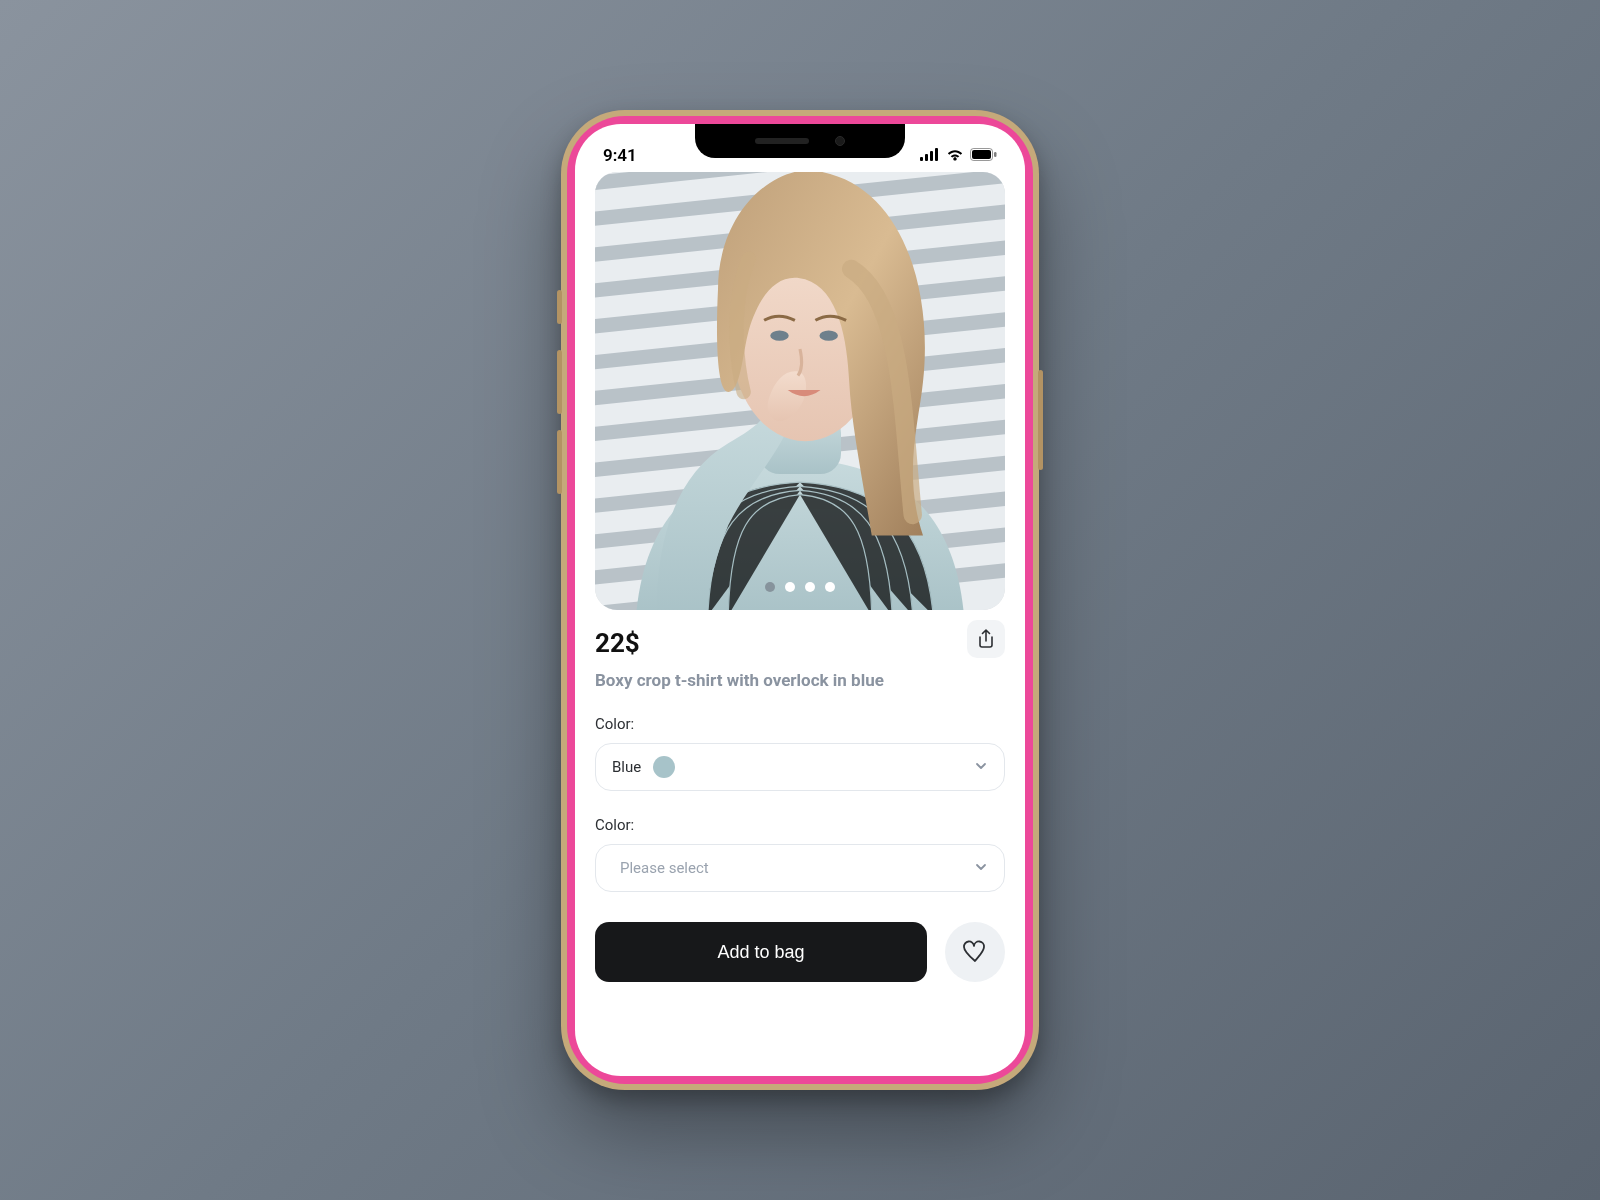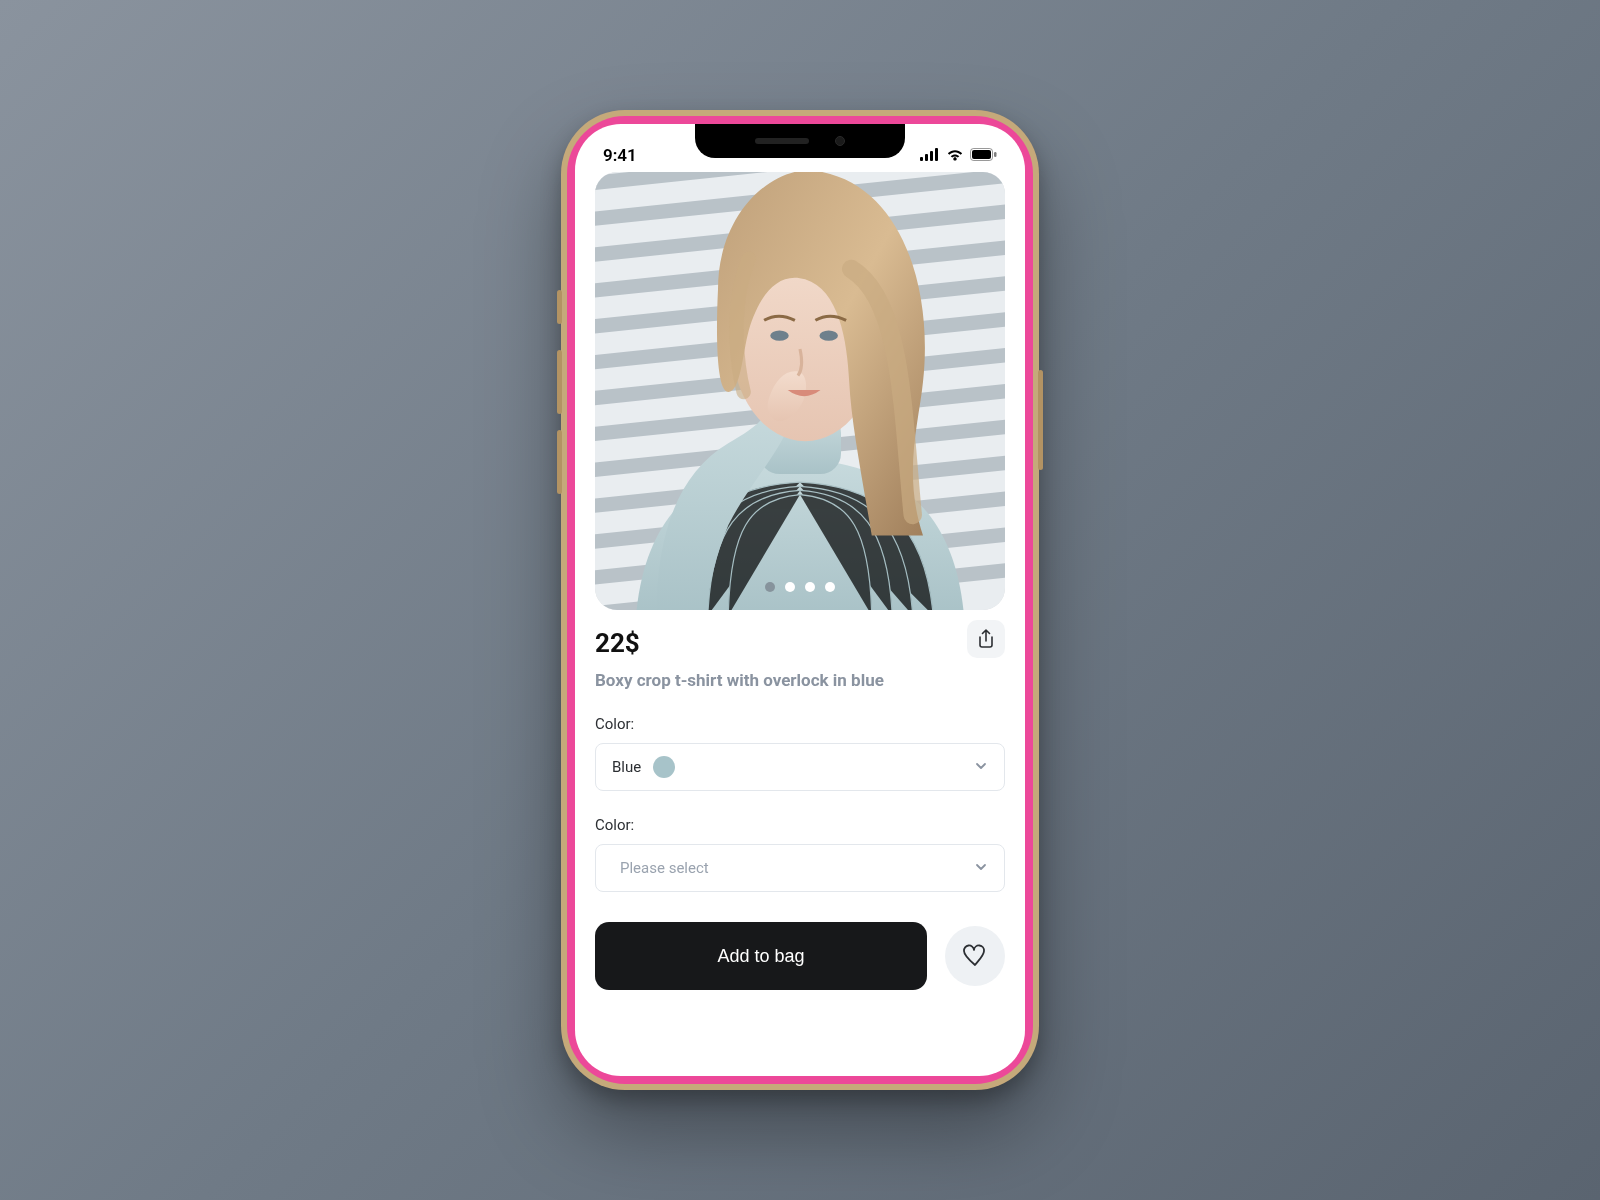--- a/index.html
+++ b/index.html
@@ -84,31 +84,31 @@
   .dot.inactive { background: rgba(120,130,140,0.75); }
   .row-price { display:flex; align-items:flex-end; justify-content:space-between; margin-top:10px; }
   .price { font-size: 26px; font-weight: 700; color:#111; }
   .share-btn {
     width:38px; height:38px; border-radius:10px; background:#f2f4f6;
     display:flex; align-items:center; justify-content:center; cursor:pointer;
   }
   .desc { color:#8a93a0; font-size:17px; margin-top:12px;font-weight:bold; }
   .field-label { font-size:15px; color:#2c2f33; margin-top:25px; margin-bottom:10px; }
   .select {
-    border:1px solid #e3e7ec; border-radius:8px; height:48px;
+    border:1px solid #e3e7ec; border-radius:16px; height:48px;
     display:flex; align-items:center; justify-content:space-between;
     padding:0 16px; cursor:pointer;
   }
   .select-left { display:flex; align-items:center; gap:12px; font-size:15px; color:#2c2f33;}
   .select .placeholder { color:#9aa3af;margin-left:8px; }
   .swatch { width:22px; height:22px; border-radius:50%; background:#a7c3c9; }
   .chev { color:#8a93a0; }
   .actions { display:flex; gap:18px; margin-top:30px; align-items:center; }
   .add-btn {
-    flex:1; height:68px; background:#17181a; color:#fff; border:none;
+    flex:1; height:60px; background:#17181a; color:#fff; border:none;
     border-radius:14px; font-size:18px; font-weight:500; cursor:pointer;
   }
   .fav-btn {
     width:60px; height:60px; border-radius:50%; background:#eef1f4;
     display:flex; align-items:center; justify-content:center; cursor:pointer;
   }
 </style>
 </head>
 <body>
 

